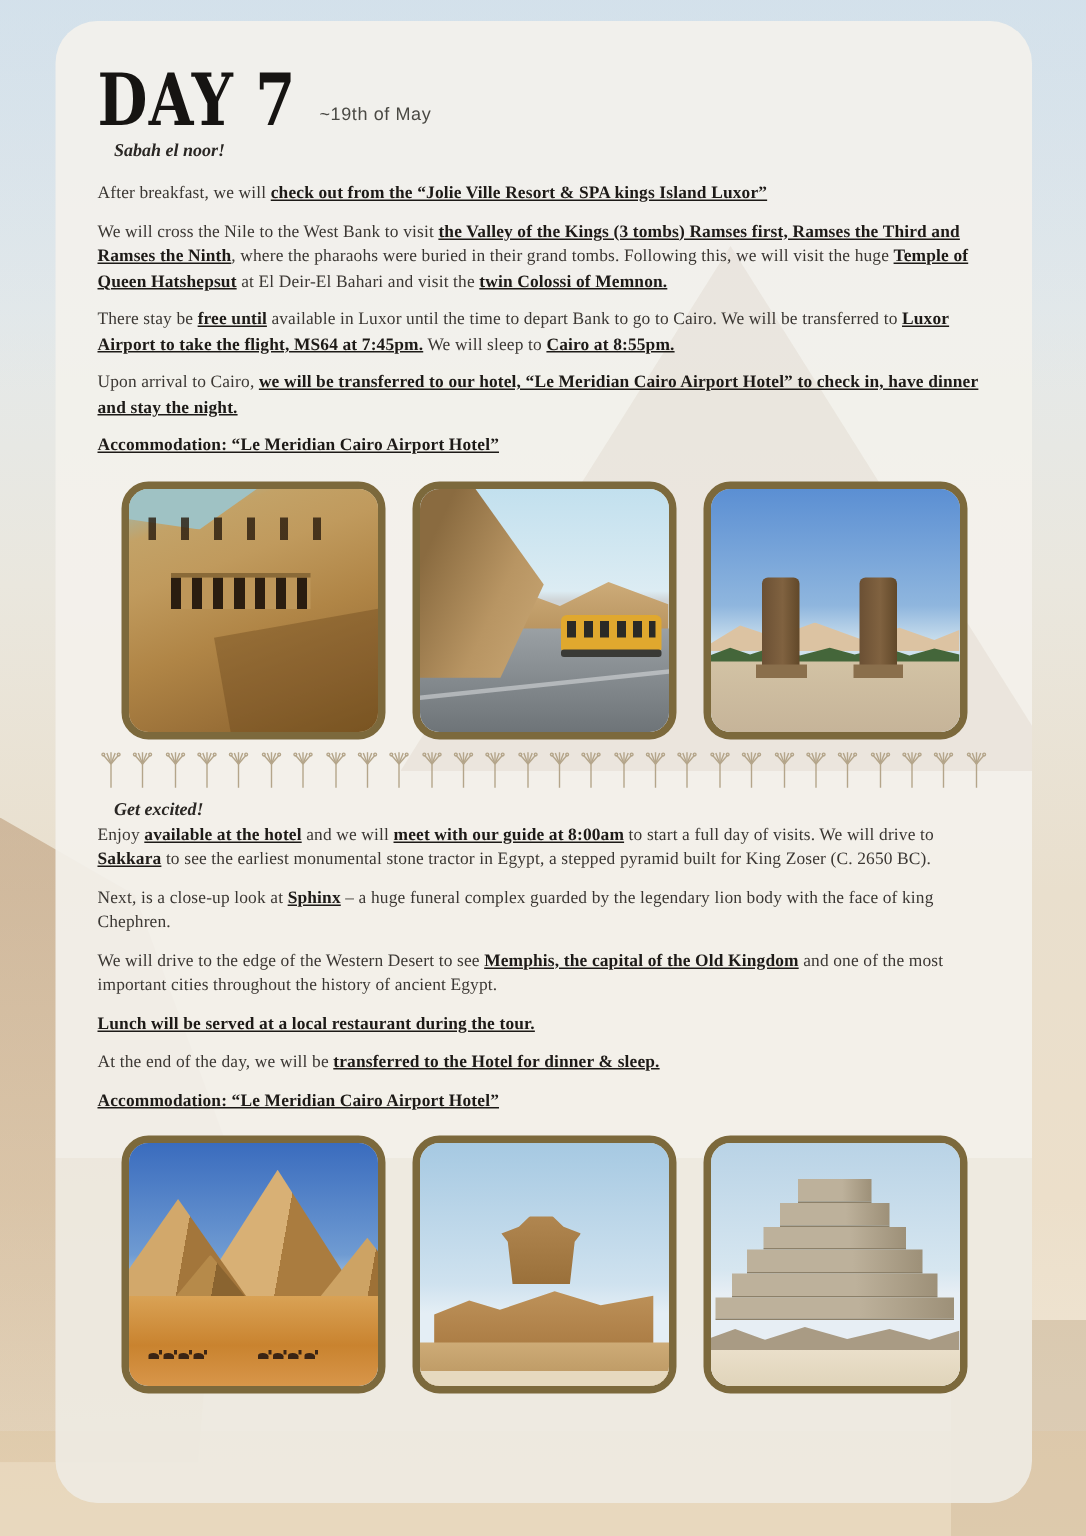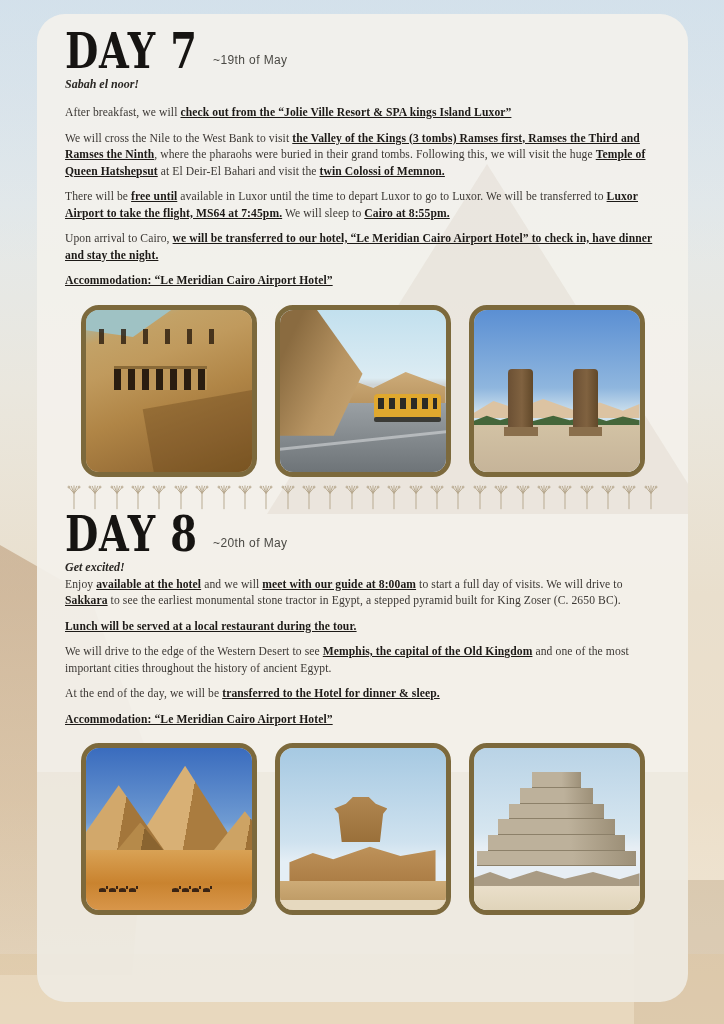--- a/index.html
+++ b/index.html
@@ -19,27 +19,27 @@
   .card{
     position:absolute;left:37px;top:14px;width:651px;height:988px;box-sizing:border-box;
     background:rgba(243,241,236,.92);border-radius:28px;overflow:hidden;
     padding:14px 28px 10px 28px;
   }
   .wm-pyramid{position:absolute;left:230px;top:150px;width:440px;height:350px;
     background:rgba(165,140,105,.10);clip-path:polygon(50% 0,100% 100%,0 100%);pointer-events:none;}
   .wm-sand{position:absolute;left:0;bottom:0;width:100%;height:230px;background:rgba(190,160,120,.07);pointer-events:none;}
   .content{position:relative;}
 
-  .day-header{display:flex;align-items:flex-end;}
+  .day-header{display:flex;align-items:flex-end;margin-top:16px;}
   .day-title{
     width:132px;font-family:"DejaVu Serif",serif;font-weight:700;font-size:48px;line-height:46px;
     color:#161412;letter-spacing:1px;margin:0;transform:scaleX(.8);transform-origin:left bottom;white-space:nowrap;
   }
   .day-date{font-family:"Liberation Sans",sans-serif;font-size:12px;color:#4a4944;margin:0 0 7px 16px;letter-spacing:.4px;}
-  .greeting{font-style:italic;font-weight:700;font-size:12px;color:#2a2724;margin:3px 0 0;}
+  .greeting{font-style:italic;font-weight:700;font-size:12px;color:#2a2724;margin:3px 11px 0;}
 
   .paras p{margin:9px 0 0;font-size:11.6px;line-height:16.5px;color:#3b3733;letter-spacing:.1px;}
   .paras p .b{font-weight:700;color:#1d1a17;text-decoration:underline;}
   .paras.d7 p:first-child{margin-top:13px;}
   .paras.d8 p:first-child{margin-top:2px;}
 
   .photo-row{display:flex;gap:18px;justify-content:center;margin-top:15px;}
   .frame{width:176px;height:172px;box-sizing:border-box;border:5px solid #7c693c;border-radius:18px;
     overflow:hidden;position:relative;background:#d8cdb8;}
   .scene{position:absolute;inset:0;}
@@ -138,21 +138,21 @@
 
     <div class="day-header">
       <h1 class="day-title">DAY 7</h1>
       <span class="day-date">~19th of May</span>
     </div>
     <p class="greeting">Sabah el noor!</p>
 
     <div class="paras d7">
       <p><span>After breakfast, we will </span><span class="b">check out from the “Jolie Ville Resort &amp; SPA kings Island Luxor”</span></p>
       <p><span>We will cross the Nile to the West Bank to visit </span><span class="b">the Valley of the Kings (3 tombs) Ramses first, Ramses the Third and Ramses the Ninth</span><span>, where the pharaohs were buried in their grand tombs. Following this, we will visit the huge </span><span class="b">Temple of Queen Hatshepsut</span><span> at El Deir-El Bahari and visit the </span><span class="b">twin Colossi of Memnon.</span></p>
-      <p><span>There will be </span><span class="b">free until</span><span> available in Luxor until the time to depart Luxor to go to Luxor. We will be transferred to </span><span class="b">Luxor Airport to take the flight, MS64 at 7:45pm.</span><span> We will sleep to </span><span class="b">Cairo at 8:55pm.</span></p>
+      <p><span>There stay be </span><span class="b">free until</span><span> available in Luxor until the time to depart Bank to go to Cairo. We will be transferred to </span><span class="b">Luxor Airport to take the flight, MS64 at 7:45pm.</span><span> We will sleep to </span><span class="b">Cairo at 8:55pm.</span></p>
       <p><span>Upon arrival to Cairo, </span><span class="b">we will be transferred to our hotel, “Le Meridian Cairo Airport Hotel” to check in, have dinner and stay the night.</span></p>
       <p><span class="b">Accommodation: “Le Meridian Cairo Airport Hotel”</span></p>
     </div>
 
     <div class="photo-row">
       <div class="frame">
         <div class="scene s1">
           <div class="sky"></div>
             <div class="holes"></div>
             <div class="facade"></div>
@@ -514,30 +514,27 @@
           <path d="M7 9 L4 1"></path>
           <path d="M7 9 L7 0.5"></path>
           <path d="M7 9 L10 1"></path>
           <path d="M7 9 L12.5 2.5"></path>
           <circle cx="1.5" cy="2.2" r="1"></circle>
           <circle cx="12.5" cy="2.2" r="1"></circle>
         </g>
       </svg>
       </div>
 
-    <div class="day-header d8-header">
-      <h1 class="day-title">DAY 8</h1>
-      <span class="day-date">~20th of May</span>
-    </div>
     <p class="greeting">Get excited!</p>
 
     <div class="paras d8">
       <p><span>Enjoy </span><span class="b">available at the hotel</span><span> and we will </span><span class="b">meet with our guide at 8:00am</span><span> to start a full day of visits. We will drive to </span><span class="b">Sakkara</span><span> to see the earliest monumental stone tractor in Egypt, a stepped pyramid built for King Zoser (C. 2650 BC).</span></p>
+      <p><span>Next, is a close-up look at </span><span class="b">Sphinx</span><span> – a huge funeral complex guarded by the legendary lion body with the face of king Chephren.</span></p>
+      <p><span>We will drive to the edge of the Western Desert to see </span><span class="b">Memphis, the capital of the Old Kingdom</span><span> and one of the most important cities throughout the history of ancient Egypt.</span></p>
       <p><span class="b">Lunch will be served at a local restaurant during the tour.</span></p>
-      <p><span>We will drive to the edge of the Western Desert to see </span><span class="b">Memphis, the capital of the Old Kingdom</span><span> and one of the most important cities throughout the history of ancient Egypt.</span></p>
       <p><span>At the end of the day, we will be </span><span class="b">transferred to the Hotel for dinner &amp; sleep.</span></p>
       <p><span class="b">Accommodation: “Le Meridian Cairo Airport Hotel”</span></p>
     </div>
 
     <div class="photo-row">
       <div class="frame">
         <div class="scene s4">
           <div class="py p2"></div>
             <div class="py p1"></div>
             <div class="py p3"></div>

